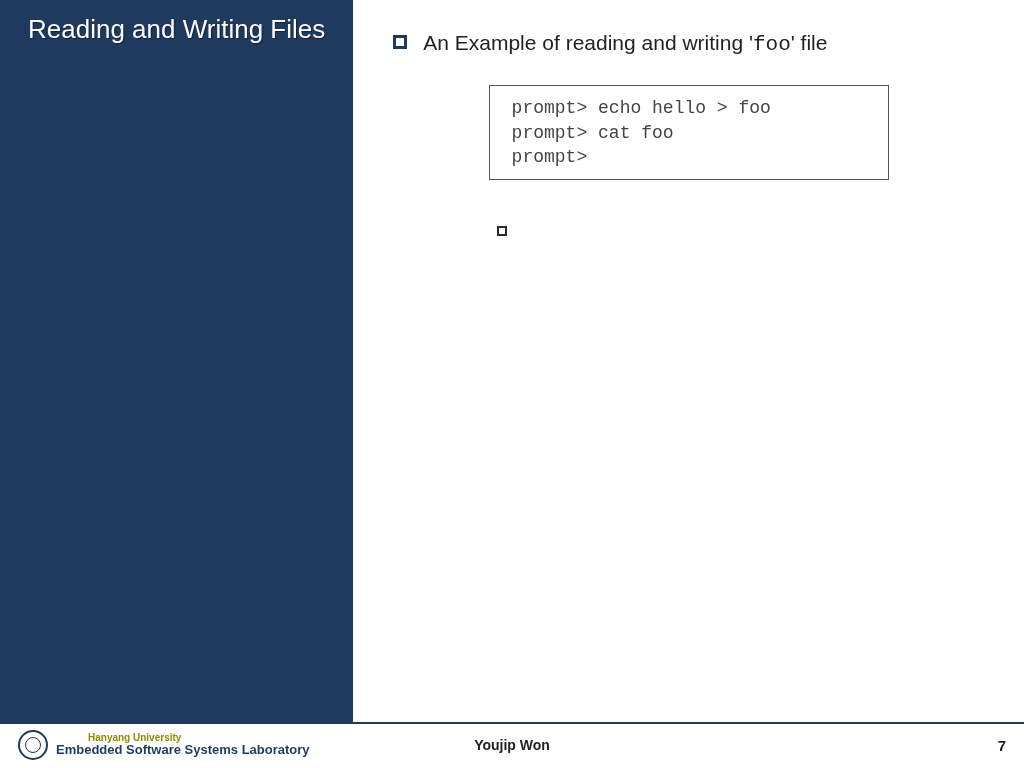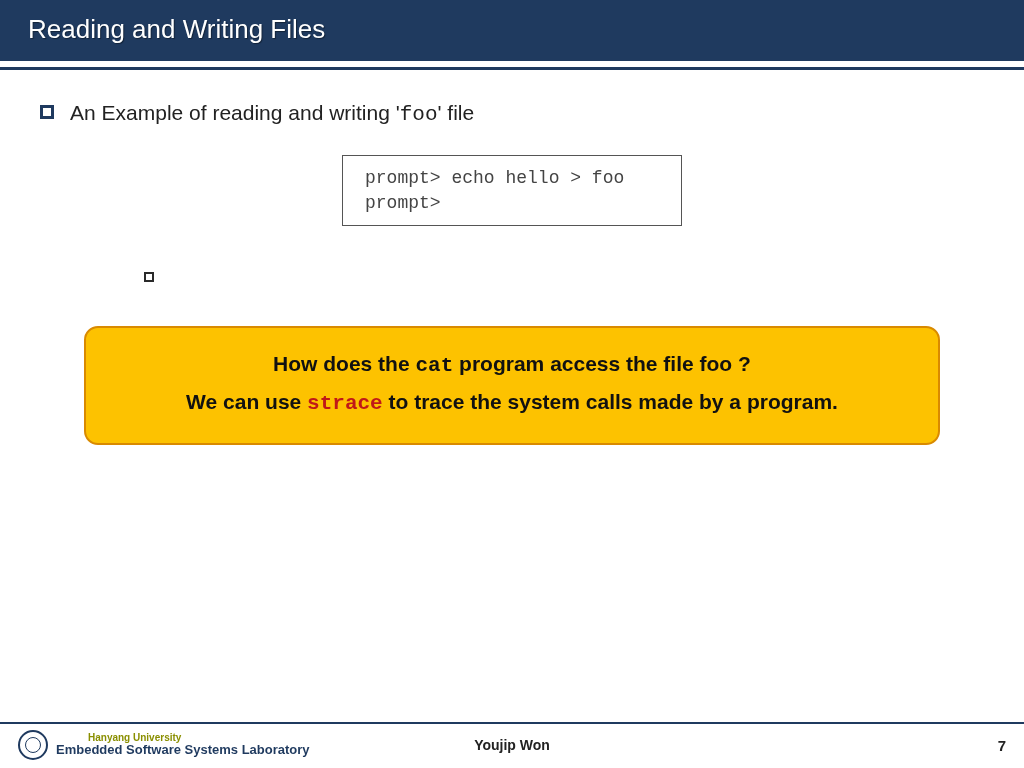--- a/index.html
+++ b/index.html
@@ -1,25 +1,25 @@
 <!DOCTYPE html>
 <html><head>
 <meta charset="utf-8">
 <style>
   * { box-sizing: border-box; margin: 0; padding: 0; }
   html, body { width: 1024px; height: 768px; font-family: "Segoe UI", Arial, sans-serif; background: #fff; overflow: hidden; }
-  .slide { width: 1024px; height: 768px; position: relative; display: flex; flex-direction: column; }
+  .slide { width: 1024px; height: 768px; position: relative; display: flex; flex-direction: row; }
   .titlebar { background: #1f3a5f; color: #fff; padding: 14px 28px 16px 28px; font-size: 26px; font-weight: 400; text-shadow: 1px 1px 1px rgba(0,0,0,.4); }
   .titlebar-underline { height: 3px; background: #1f3a5f; margin-top: 6px; }
   .body { flex: 1; padding: 28px 40px 0 40px; font-size: 21px; color: #222; }
   .bullet-row { display: flex; align-items: flex-start; gap: 16px; margin-bottom: 26px; }
   .bullet-icon { width: 14px; height: 14px; border: 3px solid #1f3a5f; margin-top: 7px; flex-shrink: 0; }
   .bullet-text { line-height: 1.4; }
   .mono { font-family: "Courier New", monospace; }
-  .codebox { border: 1px solid #555; width: 340px; margin: 0 auto 38px auto; padding: 10px 22px; font-family: "Courier New", monospace; font-size: 18px; color: #444; line-height: 1.35; }
+  .codebox { border: 1px solid #555; width: 400px; margin: 0 auto 38px auto; padding: 10px 22px; font-family: "Courier New", monospace; font-size: 18px; color: #444; line-height: 1.35; }
   .sub-list { margin-left: 104px; }
   .sub-row { display: flex; align-items: flex-start; gap: 14px; margin-bottom: 18px; }
   .sub-icon { width: 10px; height: 10px; border: 2.5px solid #2a2a2a; margin-top: 8px; flex-shrink: 0; }
   .sub-text { font-size: 20px; line-height: 1.4; }
   .callout { background: #fdc200; border: 2px solid #d98a00; border-radius: 14px; margin: 44px 44px 0 44px; padding: 18px 20px 22px 20px; text-align: center; font-weight: 700; font-size: 21px; color: #111; line-height: 1.7; }
   .callout .mono-red { font-family: "Courier New", monospace; color: #c01818; font-weight: 700; }
   .callout .mono-black { font-family: "Courier New", monospace; font-weight: 700; }
   .footer { position: absolute; bottom: 0; left: 0; right: 0; border-top: 2px solid #1f3a5f; padding: 6px 18px 8px 18px; display: flex; align-items: center; justify-content: space-between; font-size: 14px; color: #222; background: #fff; }
   .footer-left { display: flex; align-items: center; gap: 8px; }
   .seal { width: 30px; height: 30px; border-radius: 50%; border: 2px solid #1f3a5f; position: relative; flex-shrink: 0; }
@@ -44,37 +44,30 @@
 
     <div class="bullet-row">
       <div class="bullet-icon"></div>
       <div class="bullet-text">
         <span>An Example of reading and writing '</span><span class="mono">foo</span><span>' file</span>
       </div>
     </div>
 
     <div class="codebox">
       <div>prompt&gt; echo hello &gt; foo</div>
+      <div>prompt&gt; cat foo</div>
       <div>prompt&gt;</div>
     </div>
 
     <div class="sub-list">
       <div class="sub-row">
         <div class="sub-icon"></div>
       </div>
     </div>
 
-    <div class="callout">
-      <div>
-        <span>How does the </span><span class="mono-black">cat</span><span> program access the file foo ?</span>
-      </div>
-      <div>
-        <span>We can use </span><span class="mono-red">strace</span><span> to trace the system calls made by a program.</span>
-      </div>
-    </div>
 
   </div>
 
   <div class="footer">
     <div class="footer-left">
       <div class="seal"></div>
       <div class="lab-text">
         <div class="lab-uni">Hanyang University</div>
         <div class="lab-name">Embedded Software Systems Laboratory</div>
       </div>

